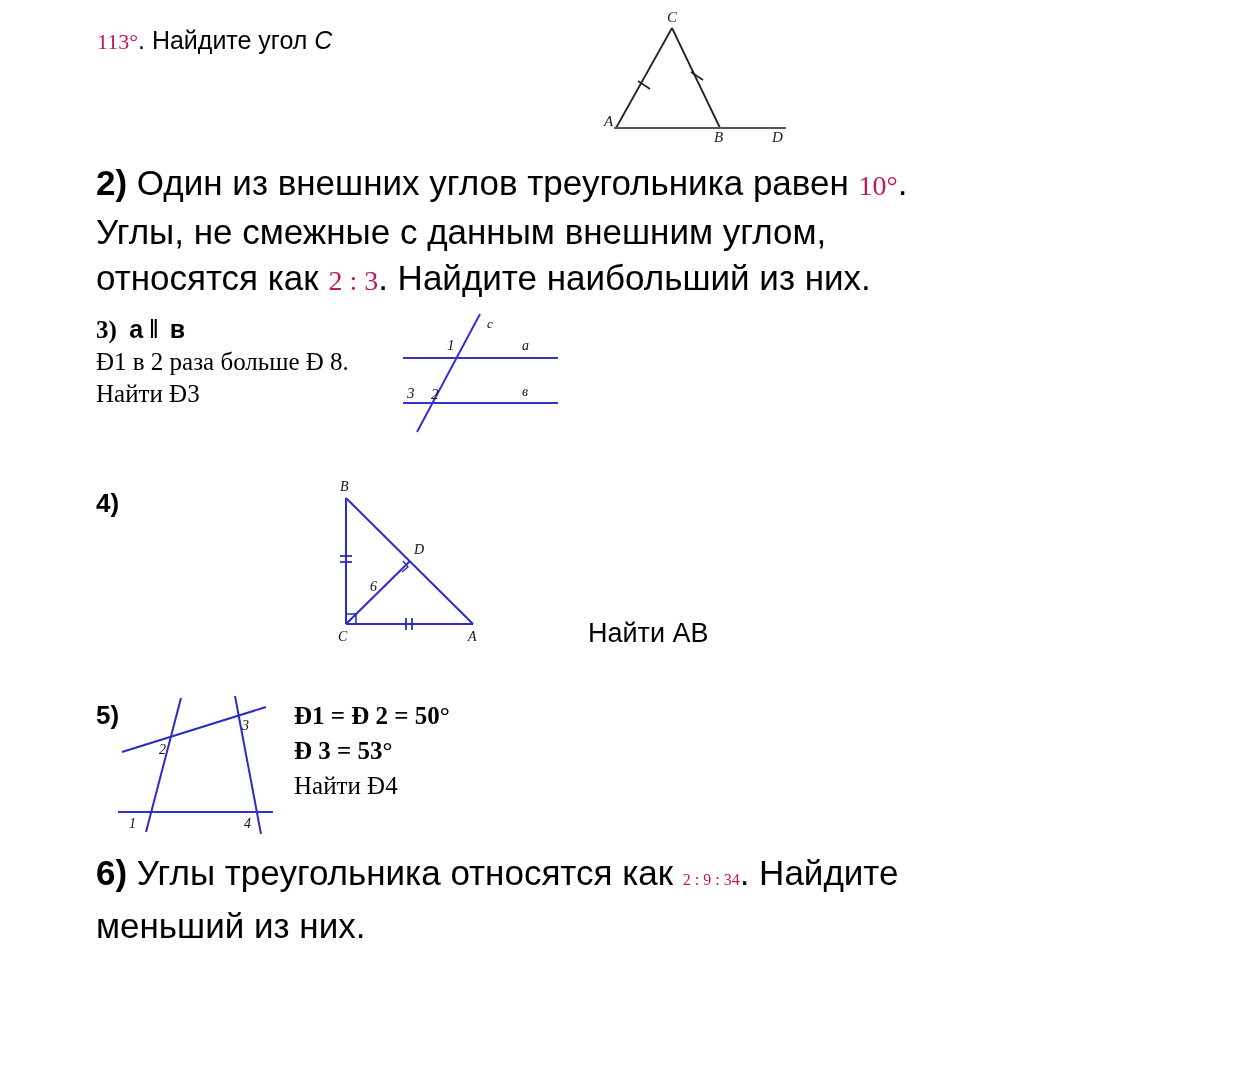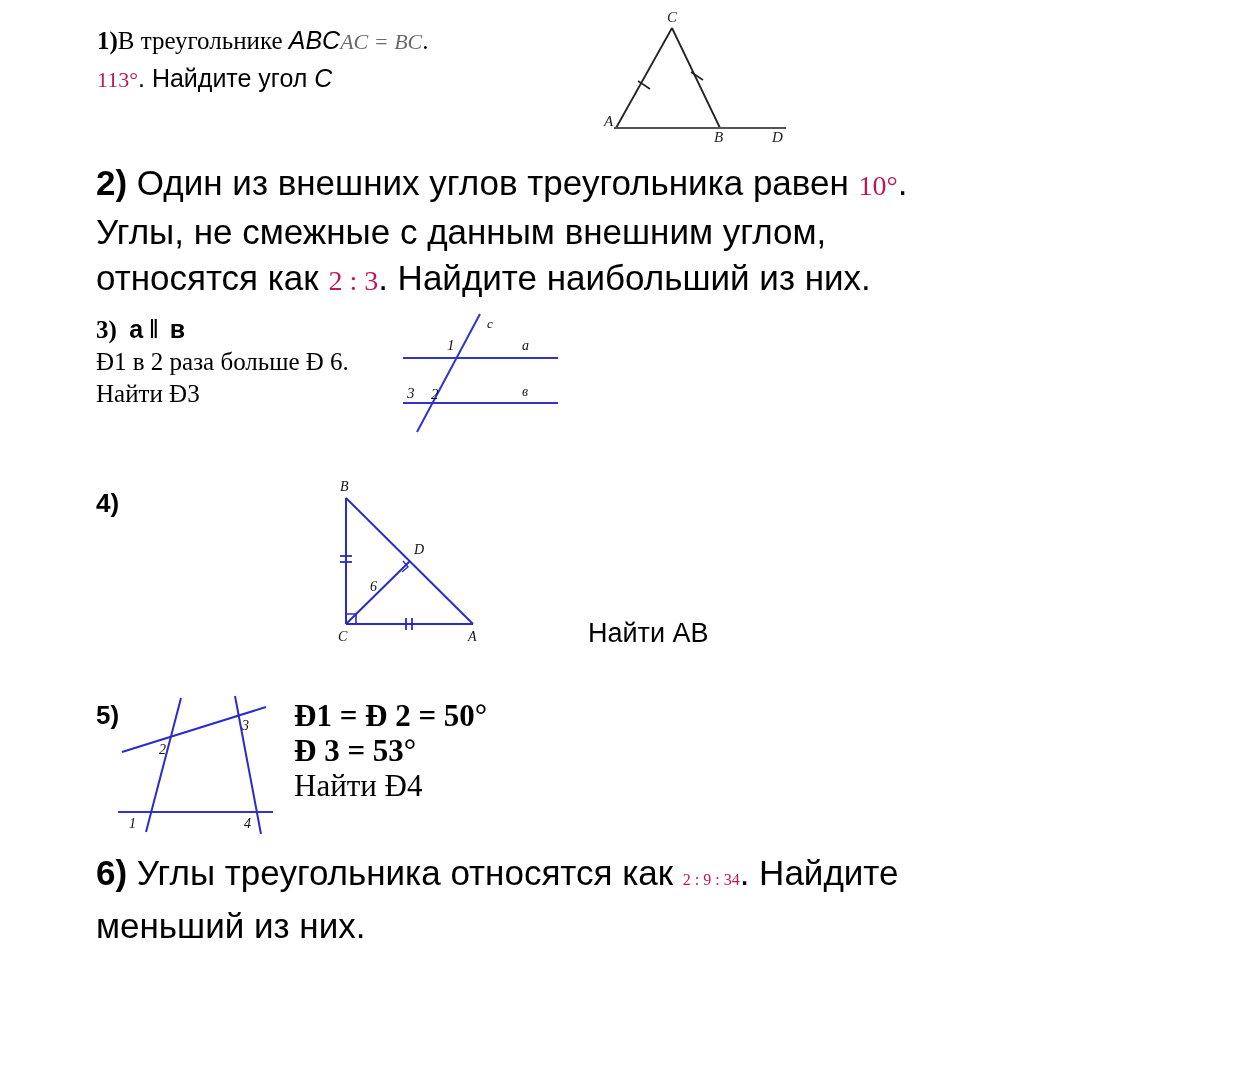--- a/index.html
+++ b/index.html
@@ -83,21 +83,21 @@
   
   #task5-label {
     left: 96px; top: 700px;
     font-size: 26px;
     font-weight: bold;
     font-family: "Liberation Sans", sans-serif;
   }
   #task5-text {
     left: 294px; top: 698px;
     font-family: "Liberation Serif", serif;
-    font-size: 31px;
+    font-size: 25px;
     line-height: 35px;
   }
   #task5-text .bld { font-weight: bold; }
 
   
   #task6-text {
     left: 96px; top: 850px; width: 1070px;
     font-size: 35px;
     line-height: 46px;
     font-family: "Liberation Sans", sans-serif;
@@ -108,23 +108,20 @@
   svg { display: block; overflow: visible; }
   .dg-label {
     font-family: "Liberation Serif", serif;
     font-style: italic;
   }
 </style>
 </head>
 <body>
 
 <div class="abs" id="task1-text">
-  <div>
-    <span class="lead">1)</span><span class="ser">В треугольнике </span><span class="ital">ABC</span><span class="formula-it f-small">AC = BC</span><span class="ser">.</span>
-  </div>
   <div>
     <span class="formula f-small">113°</span><span>. Найдите угол </span><span class="ital">C</span>
   </div>
 </div>
 
 <div class="abs" style="left:600px; top:8px;">
   <svg width="200" height="135" viewBox="0 0 200 135">
 
     <line x1="16" y1="120" x2="72" y2="20" stroke="#222222" stroke-width="1.8"></line>
     <line x1="72" y1="20" x2="120" y2="120" stroke="#222222" stroke-width="1.8"></line>
@@ -152,21 +149,21 @@
   <div>
     <span>относятся как </span><span class="formula f">2 : 3</span><span>. Найдите наибольший из них.</span>
   </div>
 </div>
 
 <div class="abs" id="task3-text">
   <div class="l1">
     <span>3)</span>&nbsp;&nbsp;<span class="sans">а</span>&nbsp;<span class="par">‖</span>&nbsp;&nbsp;<span class="sans">в</span>
   </div>
   <div>
-    <span>Ð1  в 2 раза больше Ð 6.</span>
+    <span>Ð1  в 2 раза больше Ð 8.</span>
   </div>
   <div>
     <span>Найти Ð3</span>
   </div>
 </div>
 
 <div class="abs" style="left:395px; top:310px;">
   <svg width="200" height="125" viewBox="0 0 200 125">
 
     <line x1="8" y1="48" x2="163" y2="48" stroke="#3333cc" stroke-width="2"></line>

